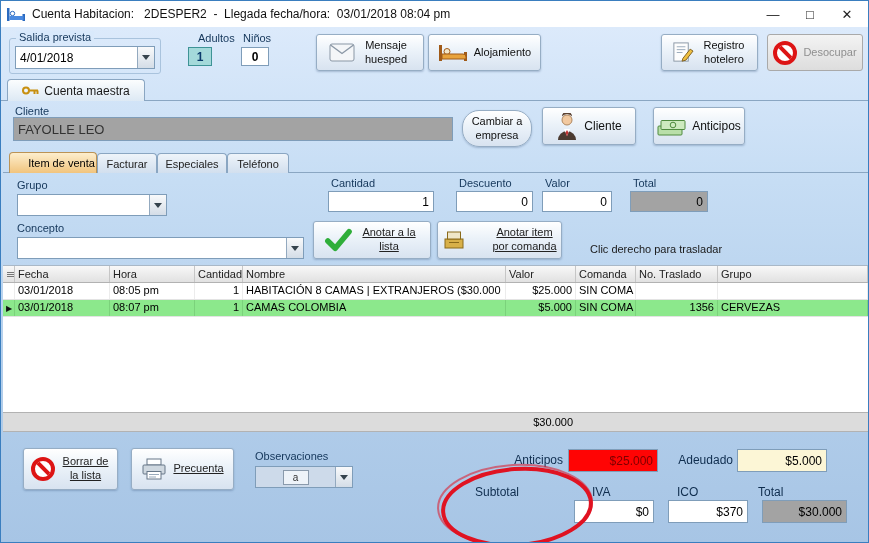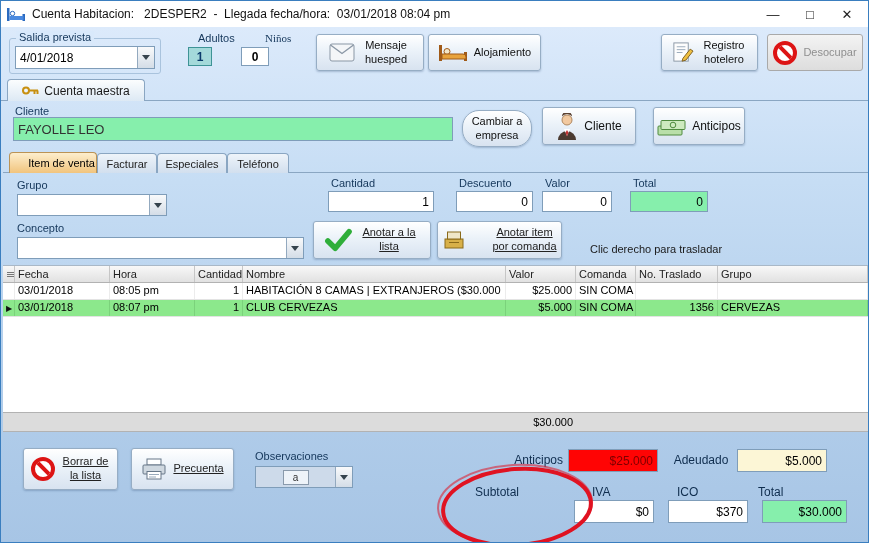--- a/index.html
+++ b/index.html
@@ -9,21 +9,21 @@
   .titlebar .title{font-size:12px;white-space:pre;flex:1;overflow:hidden;color:#111;}
   .win-btn{background:none;border:none;font-family:inherit;font-size:13px;color:#222;width:30px;height:22px;cursor:default;}
   .app-body{position:absolute;left:0;top:26px;width:100%;height:516px;background:linear-gradient(180deg,#dceafb 0%,#c6ddf4 30%,#b5d0ec 62%,#a7c5e5 100%);z-index:1;}
 
   .lbl{position:absolute;font-size:11px;color:#14365a;white-space:nowrap;z-index:3;}
   .lbl2{font-size:12px;color:#0f2d4e;}
   .lbl.r{text-align:right;}
 
   .field{position:absolute;display:flex;align-items:center;background:#fff;border:1px solid #7f9db9;padding:0 4px;font-size:12px;z-index:3;overflow:hidden;white-space:nowrap;}
   .field.num{justify-content:flex-end;}
-  .field.yellow{background:#86efac;}
+  .field.yellow{background:#a3a3a3;}
   .field.paleyellow{background:#fcf6d6;}
   .field.red{background:#ff0404;color:#7e0000;}
 
   .combo{position:absolute;display:flex;align-items:stretch;background:#fff;border:1px solid #7f9db9;z-index:3;}
   .combo .val{flex:1;display:flex;align-items:center;padding:0 4px;font-size:12px;overflow:hidden;white-space:nowrap;}
   .combo .dd{width:17px;border-left:1px solid #93a9bf;background:linear-gradient(#f9fafb,#d4dde7);display:flex;align-items:center;justify-content:center;}
   .combo .dd::after{content:"";width:0;height:0;border:4px solid transparent;border-top:5px solid #35434d;transform:translateY(2px);}
   .combo.disabled{background:#cddaea;}
   .obs-val{justify-content:center;}
   .mini-box{display:inline-flex;align-items:center;justify-content:center;min-width:26px;height:15px;background:#eef3f9;border:1px solid #8a9aac;font-size:10px;color:#333;}
@@ -94,21 +94,21 @@
     <span class="gb-label">Salida prevista</span>
   </div>
   <div class="combo" style="left:14px;top:45px;width:140px;height:23px;">
     <span class="val">4/01/2018</span>
     <span class="dd"></span>
   </div>
 
   <span class="lbl" style="left:197px;top:31px;">Adultos</span>
   <div class="count-box teal" style="left:187px;top:46px;width:24px;height:19px;">1</div>
 
-  <span class="lbl" style="left:264px;top:31px;font-family:Liberation Serif, serif;">Niños</span>
+  <span class="lbl" style="left:242px;top:31px;">Niños</span>
   <div class="count-box" style="left:240px;top:46px;width:28px;height:19px;">0</div>
 
   <button class="btn" style="left:315px;top:33px;width:108px;height:37px;">
     <span class="ic">
       <svg width="26" height="19" viewBox="0 0 26 19">
           <rect x="1" y="1" width="24" height="17" rx="2" fill="#f4f6f8" stroke="#8a97a5"></rect>
           <path d="M1.5 2 L13 10.5 L24.5 2" fill="none" stroke="#8a97a5" stroke-width="1.4"></path>
         </svg>
     </span>
     <span class="txt" style="width:50px;">Mensaje huesped</span>
@@ -268,21 +268,21 @@
         <div class="num">$25.000</div>
         <div>SIN COMA</div>
         <div class="num"></div>
         <div></div>
       </div>
       <div class="t-row sel">
         <div><span class="marker">▶</span></div>
         <div>03/01/2018</div>
         <div>08:07 pm</div>
         <div class="num">1</div>
-        <div>CLUB CERVEZAS</div>
+        <div>CAMAS COLOMBIA</div>
         <div class="num">$5.000</div>
         <div>SIN COMA</div>
         <div class="num">1356</div>
         <div>CERVEZAS</div>
       </div>
     </div>
     <div class="t-foot">
       <span class="sum">$30.000</span>
     </div>
   </div>
@@ -308,21 +308,21 @@
   <div class="combo disabled" style="left:254px;top:465px;width:98px;height:22px;">
     <span class="val obs-val">
         <span class="mini-box">a</span>
       </span>
     <span class="dd"></span>
   </div>
 
   <span class="lbl lbl2 r" style="left:500px;top:452px;width:62px;">Anticipos</span>
   <div class="field num red" style="left:567px;top:448px;width:90px;height:23px;">$25.000</div>
 
-  <span class="lbl lbl2 r" style="left:668px;top:452px;width:64px;text-align:center;">Adeudado</span>
+  <span class="lbl lbl2 r" style="left:668px;top:452px;width:64px;">Adeudado</span>
   <div class="field num paleyellow" style="left:736px;top:448px;width:90px;height:23px;">$5.000</div>
 
   <span class="lbl lbl2" style="left:474px;top:484px;">Subtotal</span>
 
   <span class="lbl lbl2" style="left:591px;top:484px;">IVA</span>
   <div class="field num" style="left:573px;top:499px;width:80px;height:23px;">$0</div>
 
   <span class="lbl lbl2" style="left:676px;top:484px;">ICO</span>
   <div class="field num" style="left:667px;top:499px;width:80px;height:23px;">$370</div>
 

